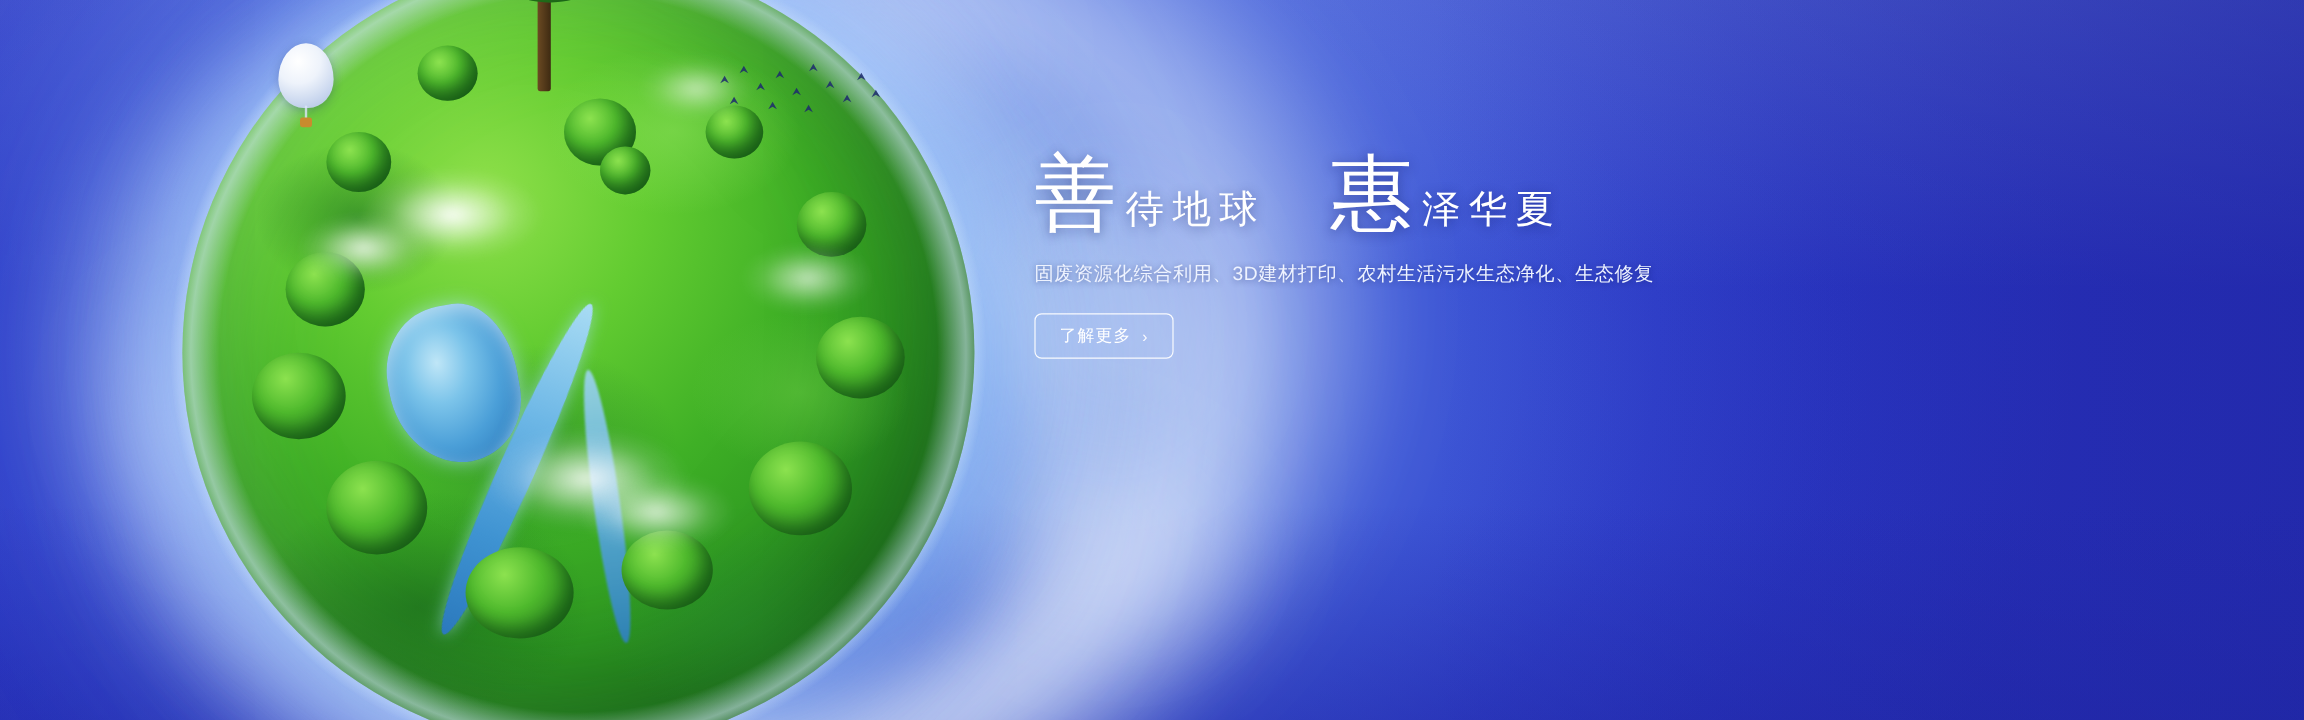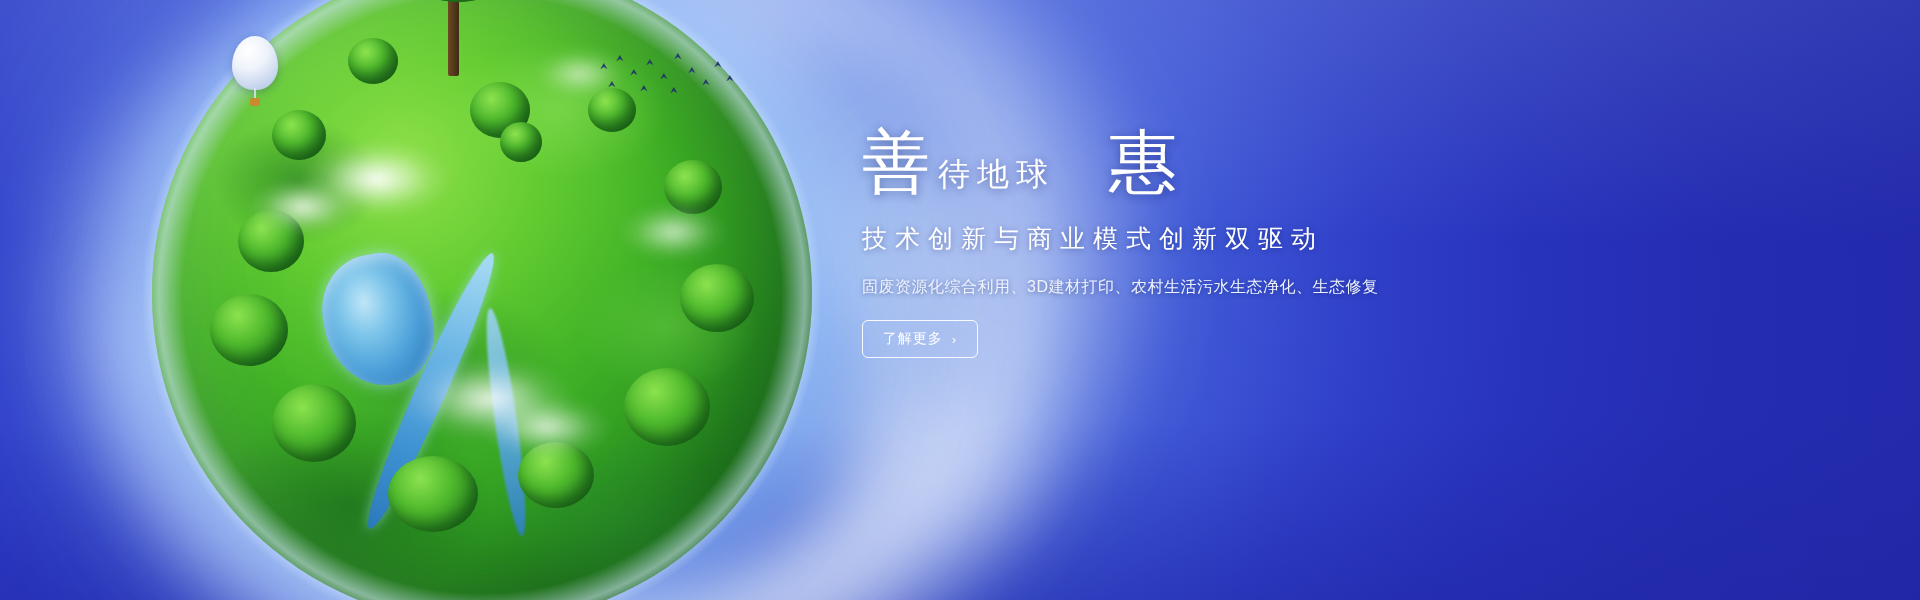--- a/index.html
+++ b/index.html
@@ -310,23 +310,23 @@
     <span class="bird" style="left:74px;  top:38px;">⮝</span>
   </div>
 
   <div class="content">
 
     <div class="headline">
       <span class="h-big">善</span>
       <span class="h-small">待地球</span>
       <span class="h-gap"></span>
       <span class="h-big">惠</span>
+      <span class="h-small">泽华夏</span>
     </div>
 
-    <div class="subtitle">技术创新与商业模式创新双驱动</div>
 
     <div class="desc">固废资源化综合利用、3D建材打印、农村生活污水生态净化、生态修复</div>
 
     <button class="cta">
       <span>了解更多</span>
       <span class="chev">›</span>
     </button>
 
   </div>
 

